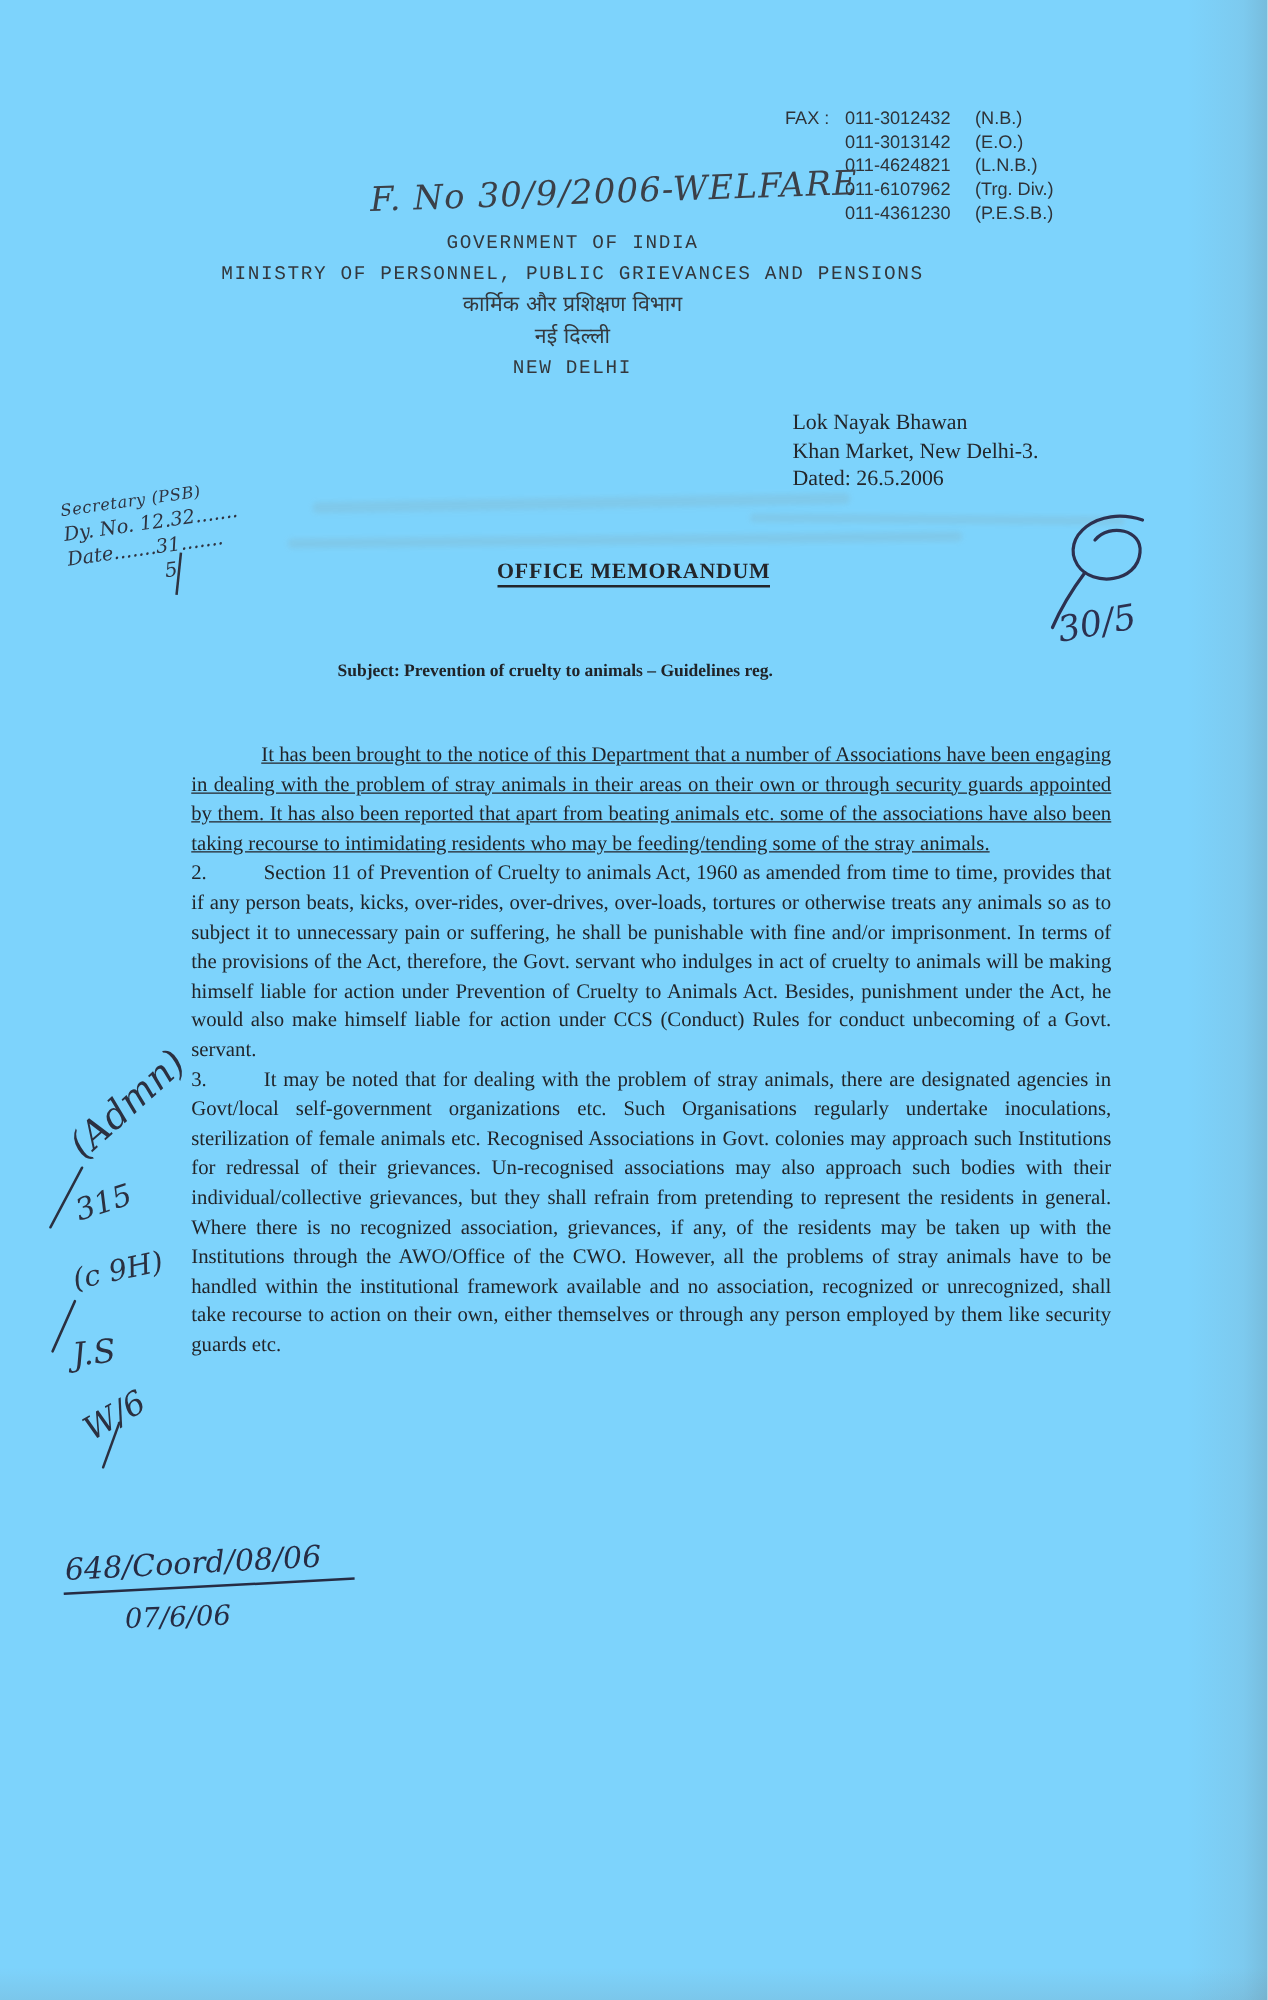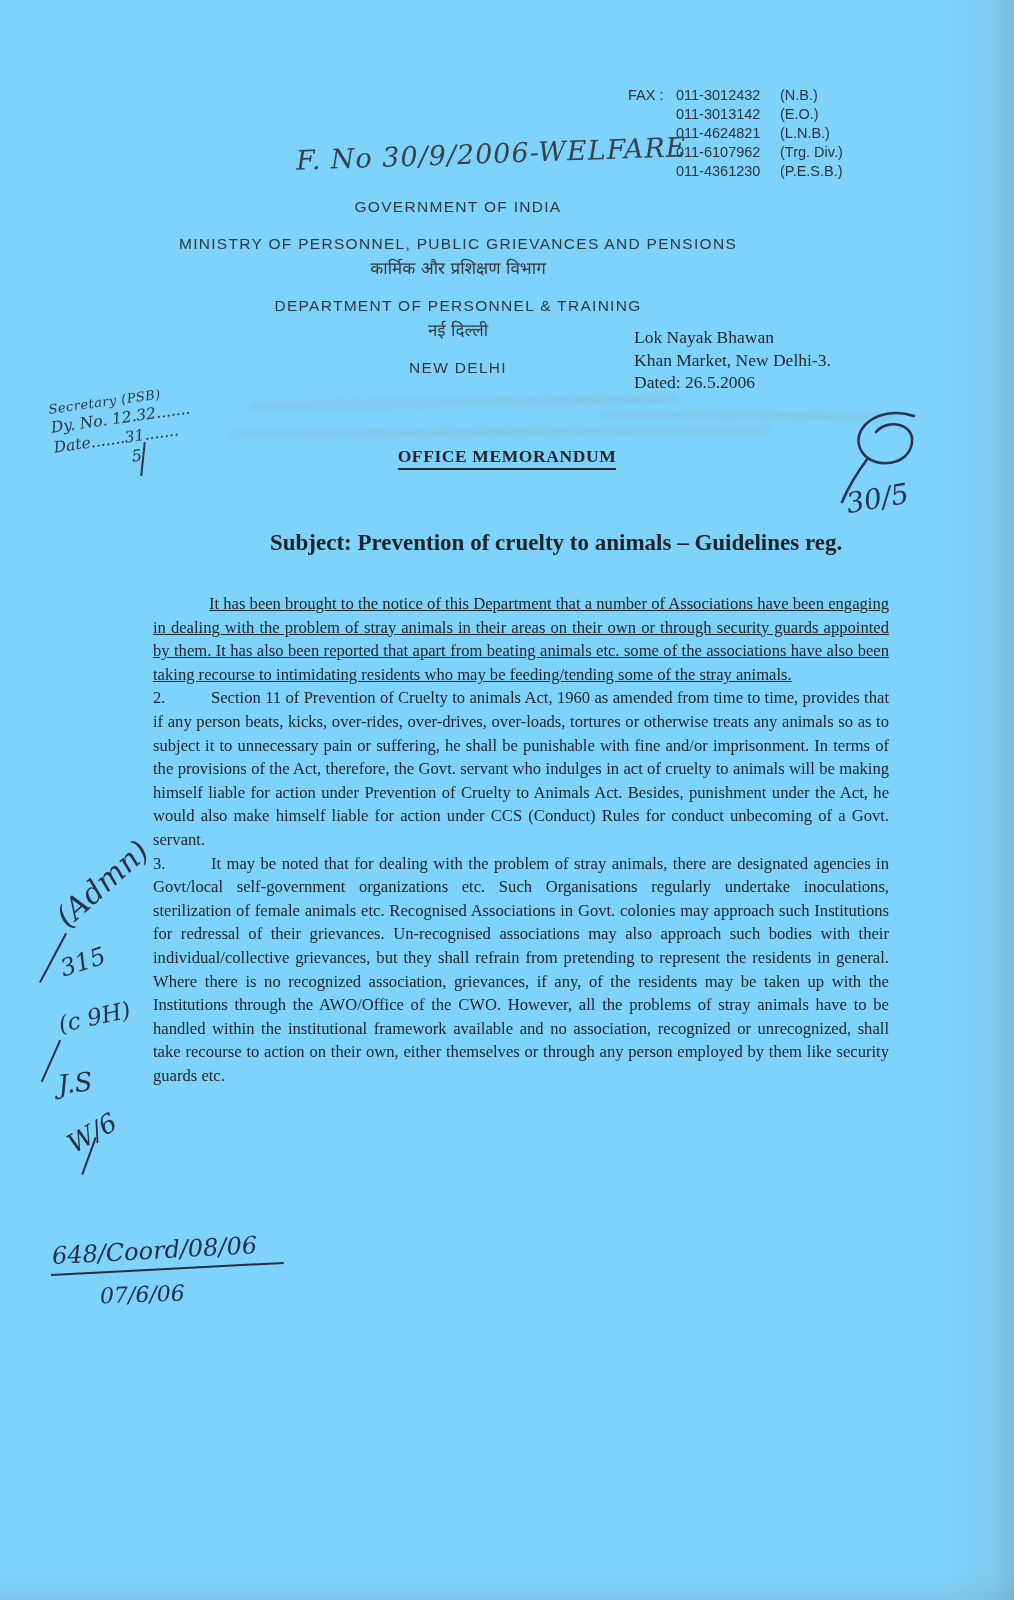--- a/index.html
+++ b/index.html
@@ -26,22 +26,22 @@
   .fax-num{display:inline-block;width:104px;}
 
   
   .hand{font-family:"DejaVu Serif",serif;font-style:italic;color:#363b44;}
   .file-no{position:absolute;left:296px;top:138px;font-size:27px;letter-spacing:1px;
     transform:rotate(-2deg);color:#3b4048;}
 
   
   .letterhead{position:absolute;left:0;top:182px;width:916px;text-align:center;}
   .lh-hi{font-family:"DejaVu Sans",sans-serif;font-size:17px;line-height:25px;color:#34383d;}
-  .lh-en{font-family:Liberation Sans, sans-serif;font-size:15.5px;line-height:25px;
-    letter-spacing:1.3px;color:#33373c;margin-top:12px;}
+  .lh-en{font-family:Liberation Mono, monospace;font-size:15.5px;line-height:25px;
+    letter-spacing:1.3px;color:#33373c;}
 
   .address{position:absolute;left:634px;top:326px;width:260px;text-align:left;
     font-size:17.5px;line-height:22.5px;color:#24272c;}
 
   
   .stamp{position:absolute;left:52px;top:392px;transform:rotate(-8deg);color:#2e3340;
     font-family:"DejaVu Serif",serif;font-style:italic;}
   .stamp .s1{font-size:13px;letter-spacing:.5px;}
   .stamp .s2{font-size:15.5px;margin-top:2px;}
   .stamp .s3{font-size:15.5px;margin-top:2px;}
@@ -49,21 +49,21 @@
   .stamp-bar{position:absolute;left:142px;top:442px;width:2px;height:34px;background:#2e3340;transform:rotate(6deg);}
 
   .memo-title{position:absolute;left:0;top:446px;width:1014px;text-align:center;}
   .memo-title span{font-weight:bold;font-size:17.5px;letter-spacing:.6px;
     border-bottom:2px solid #23262b;padding-bottom:2px;}
 
   .flourish{position:absolute;left:822px;top:408px;}
   .mark-right{position:absolute;left:846px;top:482px;font-size:28px;transform:rotate(-10deg);
     color:#2c3150;font-family:"DejaVu Serif",serif;font-style:italic;}
 
-  .subject{position:absolute;left:270px;top:530px;font-weight:bold;font-size:23px;color:#202328;}
+  .subject{position:absolute;left:270px;top:530px;font-weight:bold;font-size:14px;color:#202328;}
 
   .body-text{position:absolute;left:153px;top:592px;width:736px;
     font-size:16.6px;line-height:23.6px;text-align:justify;color:#22252a;}
   .body-text p{margin:0;}
   .body-text p + p{}
   .p-indent{text-indent:56px;text-decoration:underline;}
   .pnum{display:inline-block;width:58px;text-indent:0;}
 
   .note{position:absolute;font-family:"DejaVu Serif",serif;font-style:italic;color:#2b3040;white-space:nowrap;}
   .note0{left:46px;top:866px;font-size:30px;transform:rotate(-42deg);}
@@ -100,21 +100,20 @@
     <div><span class="fax-label"></span><span class="fax-num">011-6107962</span><span>(Trg. Div.)</span></div>
     <div><span class="fax-label"></span><span class="fax-num">011-4361230</span><span>(P.E.S.B.)</span></div>
   </div>
 
   <div class="hand file-no">F. No 30/9/2006-WELFARE</div>
 
   <div class="letterhead">
     <div class="lh-en">GOVERNMENT OF INDIA</div>
     <div class="lh-en">MINISTRY OF PERSONNEL, PUBLIC GRIEVANCES AND PENSIONS</div>
     <div class="lh-hi">कार्मिक और प्रशिक्षण विभाग</div>
-    <div class="lh-en">DEPARTMENT OF PERSONNEL &amp; TRAINING</div>
     <div class="lh-hi">नई दिल्ली</div>
     <div class="lh-en">NEW DELHI</div>
   </div>
 
   <div class="address">
     <div>Lok Nayak Bhawan</div>
     <div>Khan Market, New Delhi-3.</div>
     <div>Dated: 26.5.2006</div>
   </div>
 

